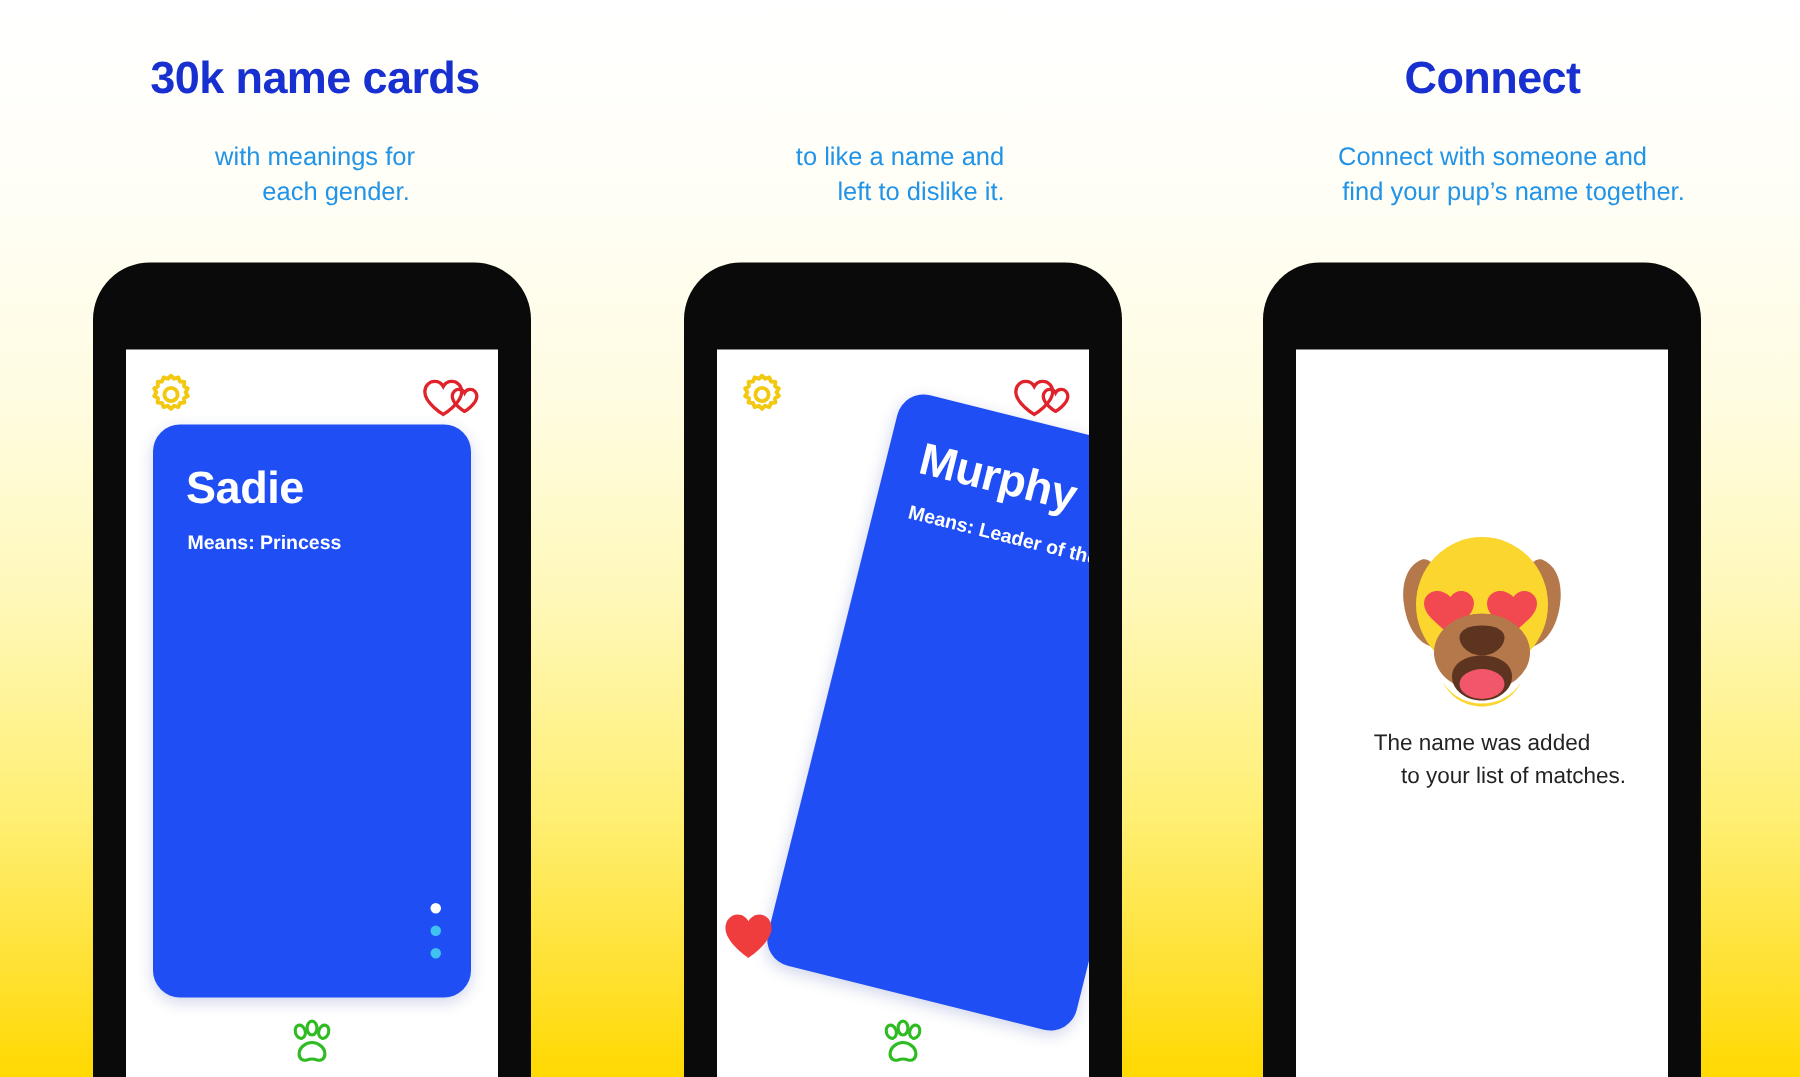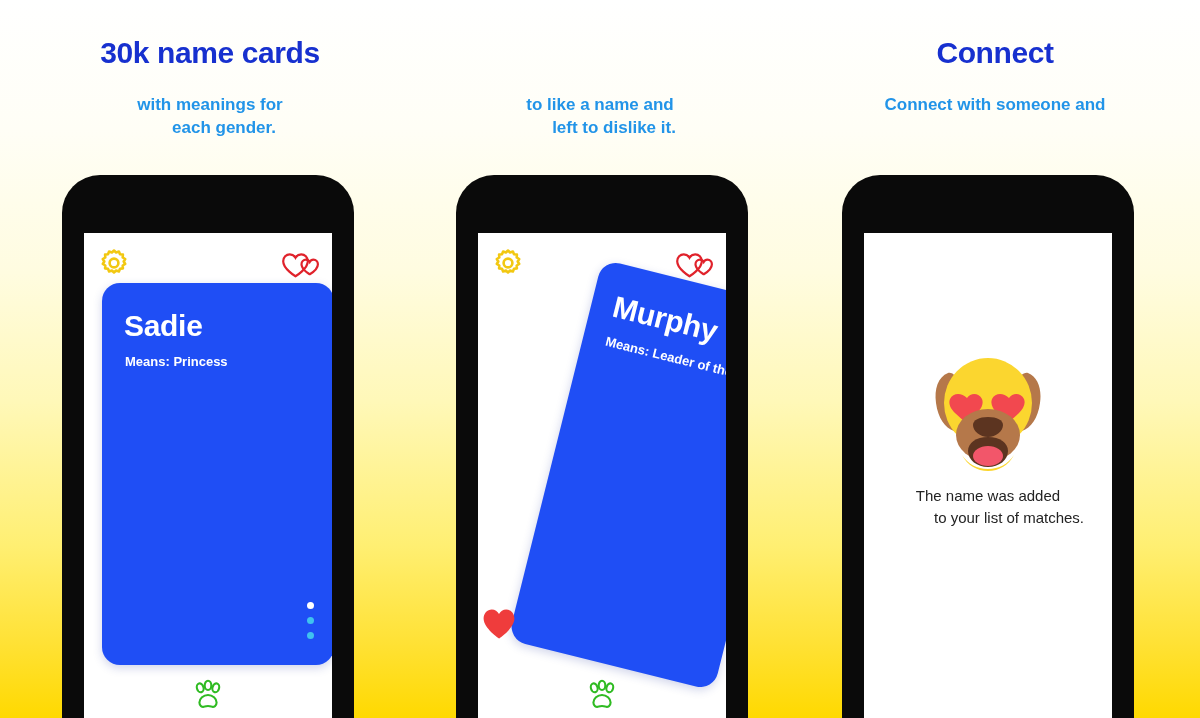--- a/index.html
+++ b/index.html
@@ -49,21 +49,21 @@
     letter-spacing: -0.4px;
     line-height: 1.1;
   }
   .subhead {
     position: absolute;
     left: 0;
     right: 0;
     top: 93px;
     text-align: center;
     font-size: 17px;
-    font-weight: bold;
+    font-weight: normal;
     color: #2294e8;
     line-height: 1.38;
   }
   .subhead .l2 { display: block; padding-left: 28px; }
 
   
   .phone {
     position: absolute;
     top: 175px;
     width: 292px;
@@ -112,21 +112,20 @@
     position: absolute;
     background: #1f4ef5;
     border-radius: 18px;
     box-shadow: 0 3px 10px rgba(40,60,160,0.22);
   }
   .card-upright {
     left: 18px;
     top: 50px;
     width: 212px;
     height: 382px;
-    padding-left: 20px;
   }
   .card-tilted {
     left: 74px;
     top: 46px;
     width: 212px;
     height: 392px;
     transform: rotate(14deg);
     transform-origin: 50% 50%;
   }
   .card-name {
@@ -325,20 +324,21 @@
         </span>
 
       </div>
     </div>
   </div>
 
   <div class="panel panel-3">
     <div class="headline">Connect</div>
     <div class="subhead">
       <span class="l1">Connect with someone and</span>
+      <span class="l2">find your pup’s name together.</span>
     </div>
 
     <div class="phone">
       <div class="screen">
 
         <div class="match-wrap">
           <span class="dog-emoji">
             <svg viewBox="0 0 140 130" width="140" height="130">
 
               <path d="M30 30c-10 4-14 16-12 30 2 15 9 25 18 28 8 3 14-2 15-10 1-10-3-26-8-36-4-8-8-13-13-12z" fill="#b5784a"></path>

